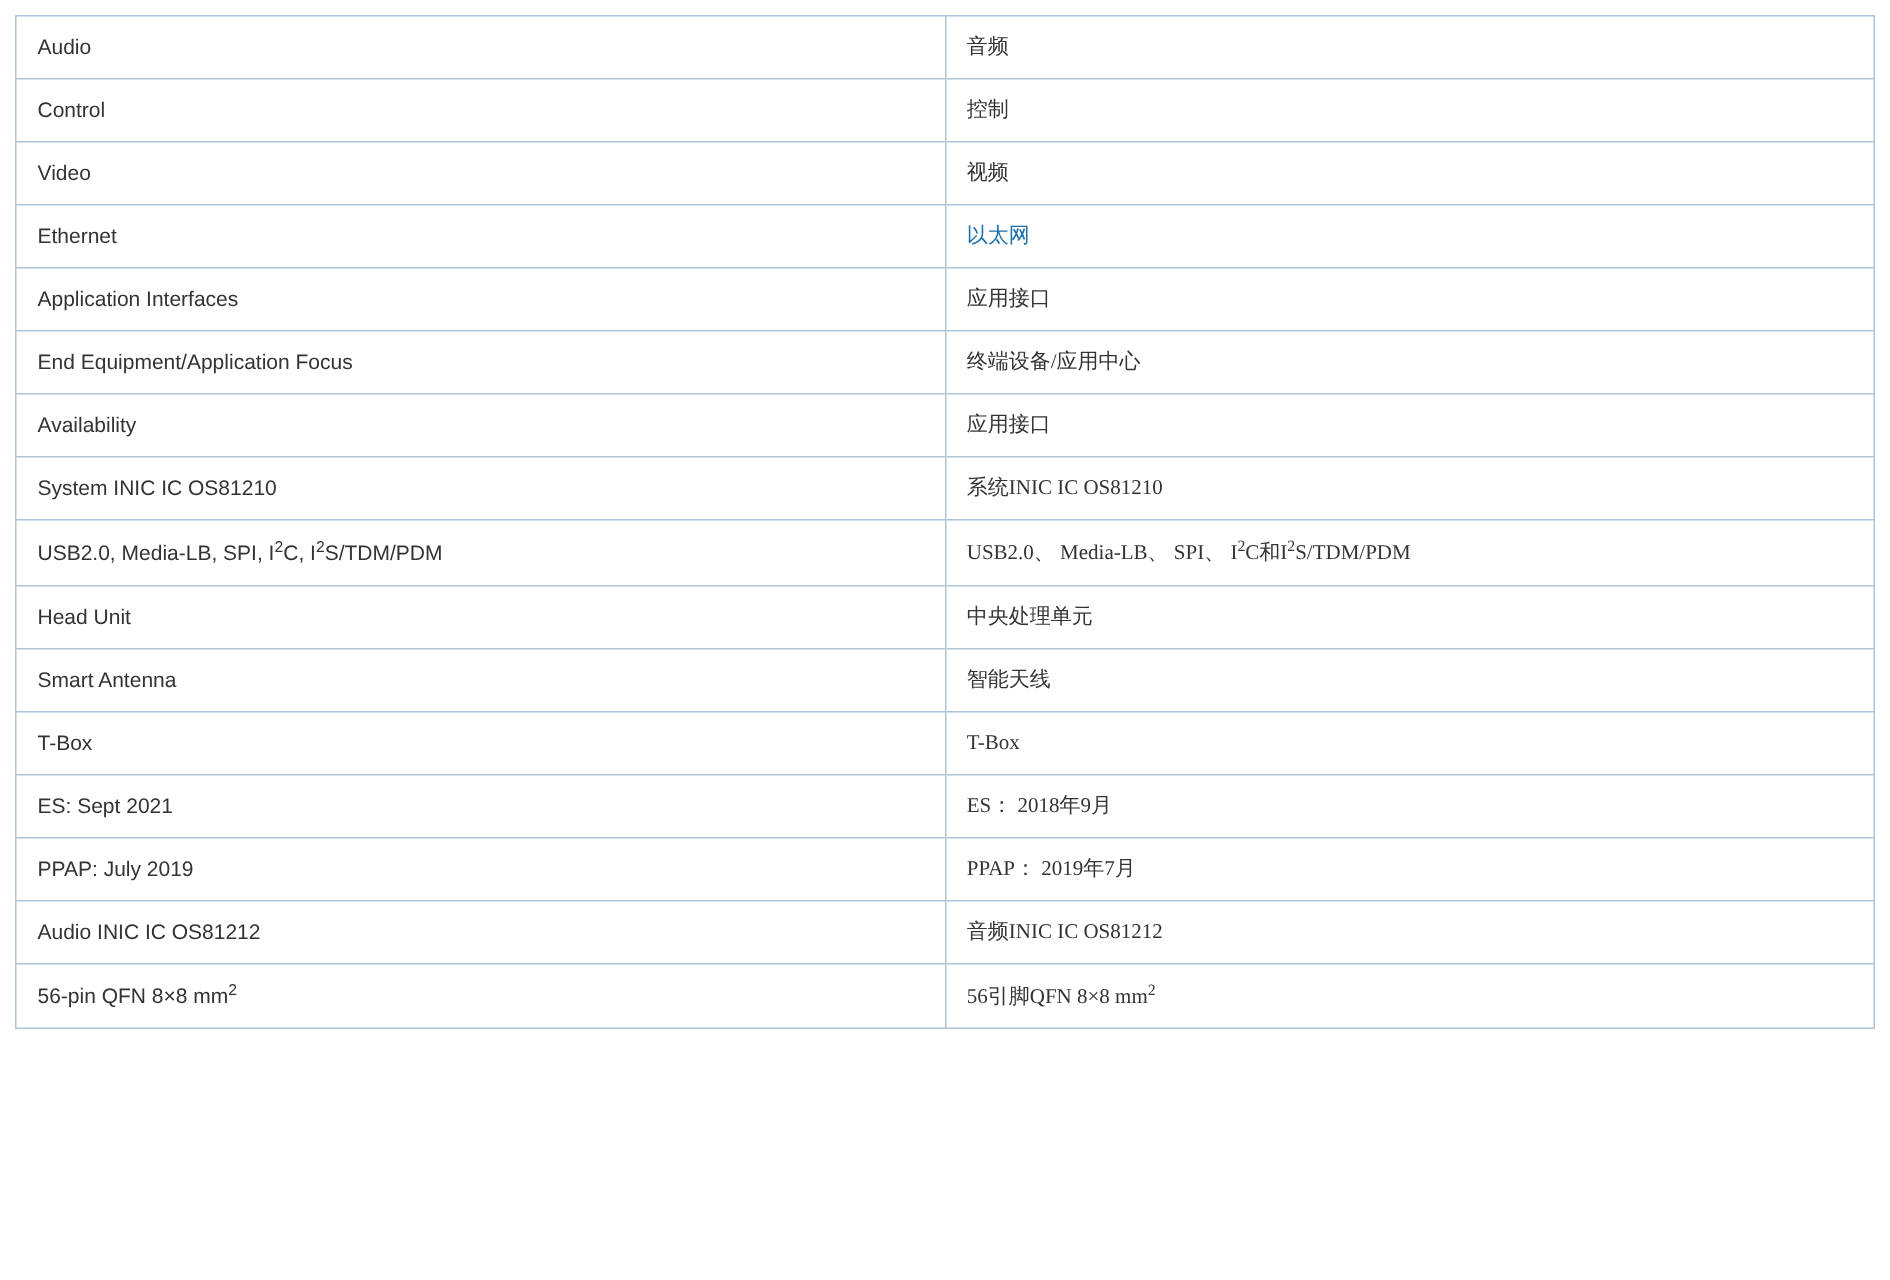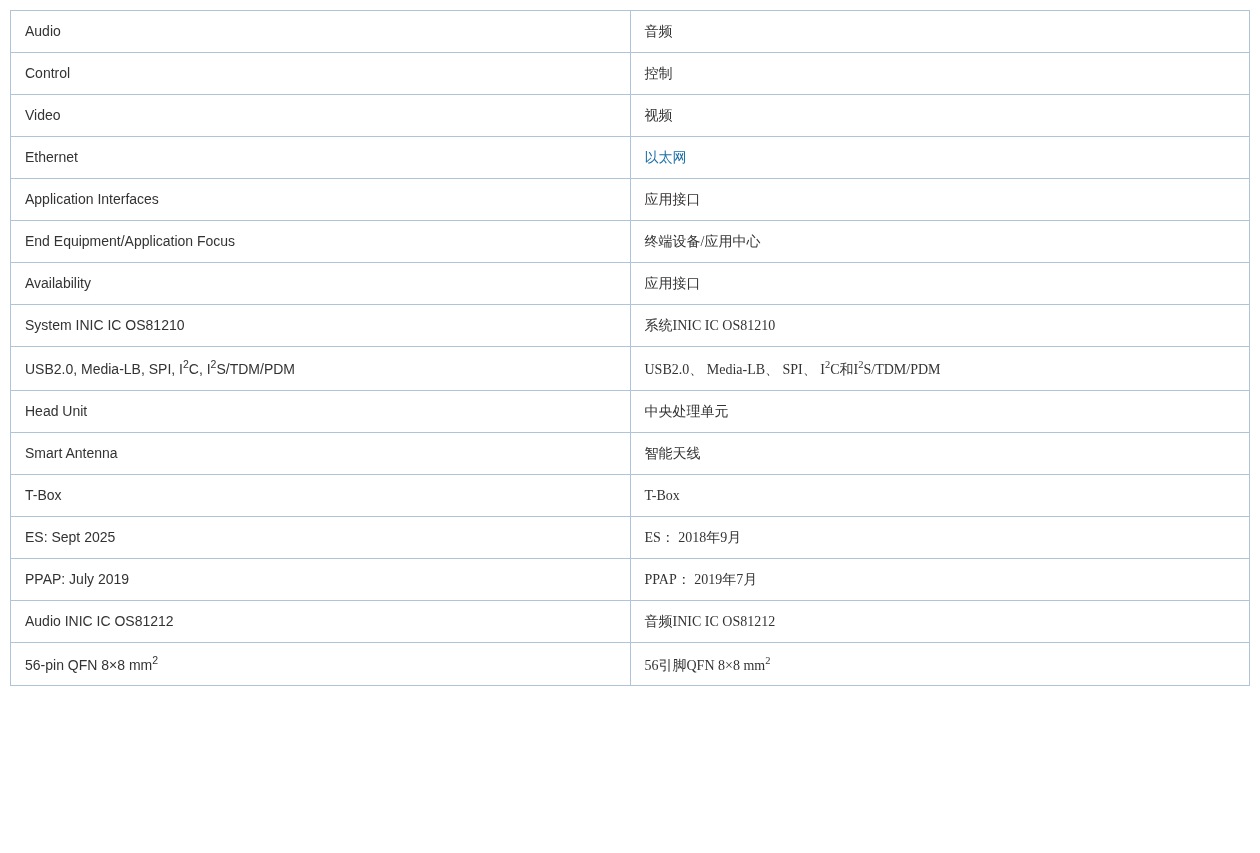--- a/index.html
+++ b/index.html
@@ -94,21 +94,21 @@
         </tr>
         <tr>
           <td>Smart Antenna</td>
           <td>智能天线</td>
         </tr>
         <tr>
           <td>T-Box</td>
           <td>T-Box</td>
         </tr>
         <tr>
-          <td>ES: Sept 2025</td>
+          <td>ES: Sept 2021</td>
           <td>ES： 2018年9月</td>
         </tr>
         <tr>
           <td>PPAP: July 2019</td>
           <td>PPAP： 2019年7月</td>
         </tr>
         <tr>
           <td>Audio INIC IC OS81212</td>
           <td>音频INIC IC OS81212</td>
         </tr>

